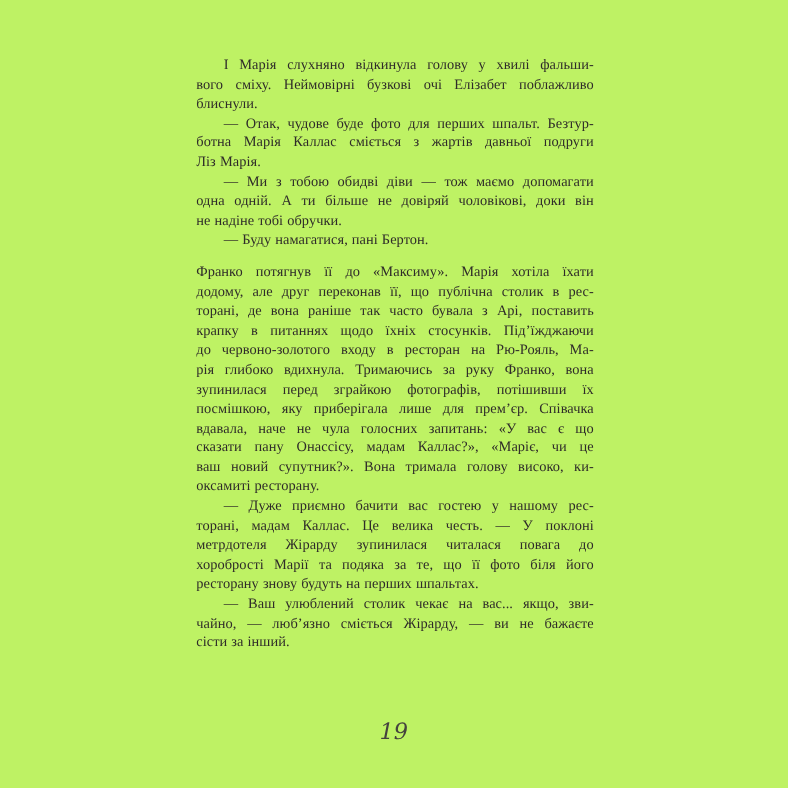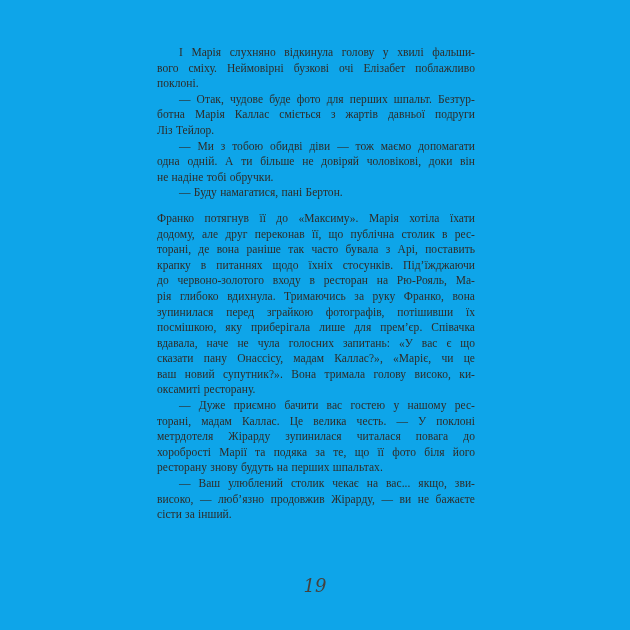--- a/index.html
+++ b/index.html
@@ -6,21 +6,21 @@
     margin: 0;
     padding: 0;
     width: 630px;
     height: 630px;
     background: #ffffff;
   }
   .book-page {
     position: relative;
     width: 630px;
     height: 630px;
-    background: #0ea5e9;
+    background: #bef264;
     font-family: "Liberation Serif", serif;
     color: #2f2c29;
     overflow: hidden;
   }
   .text-block {
     position: absolute;
     left: 157px;
     top: 45px;
     width: 318px;
     font-size: 11.5px;
@@ -57,26 +57,26 @@
 </style>
 </head>
 <body>
 
 <div class="book-page">
   <div class="text-block">
       <div class="section">
         <div class="paragraph">
           <div class="line indent">І Марія слухняно відкинула голову у хвилі фальши-</div>
           <div class="line">вого сміху. Неймовірні бузкові очі Елізабет поблажливо</div>
-          <div class="line last">поклоні.</div>
+          <div class="line last">блиснули.</div>
         </div>
         <div class="paragraph">
           <div class="line indent">— Отак, чудове буде фото для перших шпальт. Безтур-</div>
           <div class="line">ботна Марія Каллас сміється з жартів давньої подруги</div>
-          <div class="line last">Ліз Тейлор.</div>
+          <div class="line last">Ліз Марія.</div>
         </div>
         <div class="paragraph">
           <div class="line indent">— Ми з тобою обидві діви — тож маємо допомагати</div>
           <div class="line">одна одній. А ти більше не довіряй чоловікові, доки він</div>
           <div class="line last">не надіне тобі обручки.</div>
         </div>
         <div class="paragraph">
           <div class="line last indent">— Буду намагатися, пані Бертон.</div>
         </div>
       </div>
@@ -97,19 +97,19 @@
         </div>
         <div class="paragraph">
           <div class="line indent">— Дуже приємно бачити вас гостею у нашому рес-</div>
           <div class="line">торані, мадам Каллас. Це велика честь. — У поклоні</div>
           <div class="line">метрдотеля Жірарду зупинилася читалася повага до</div>
           <div class="line">хоробрості Марії та подяка за те, що її фото біля його</div>
           <div class="line last">ресторану знову будуть на перших шпальтах.</div>
         </div>
         <div class="paragraph">
           <div class="line indent">— Ваш улюблений столик чекає на вас... якщо, зви-</div>
-          <div class="line">високо, — люб’язно продовжив Жірарду, — ви не бажаєте</div>
+          <div class="line">чайно, — люб’язно сміється Жірарду, — ви не бажаєте</div>
           <div class="line last">сісти за інший.</div>
         </div>
       </div>
     </div>
   <div class="page-number">19</div>
 </div>
 
 </body></html>

